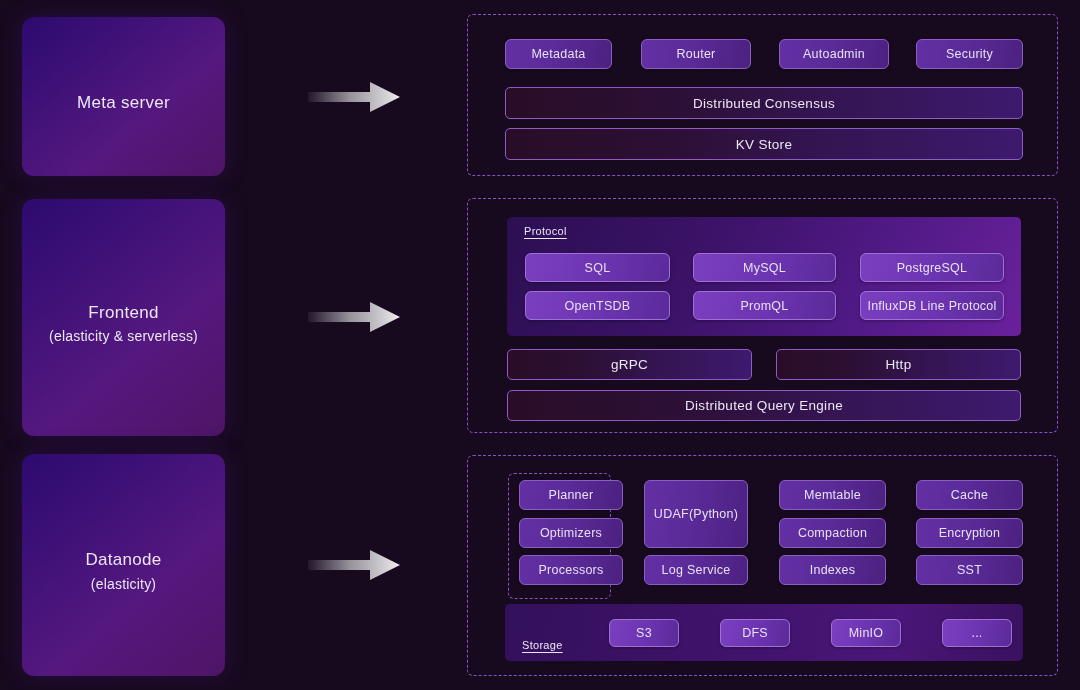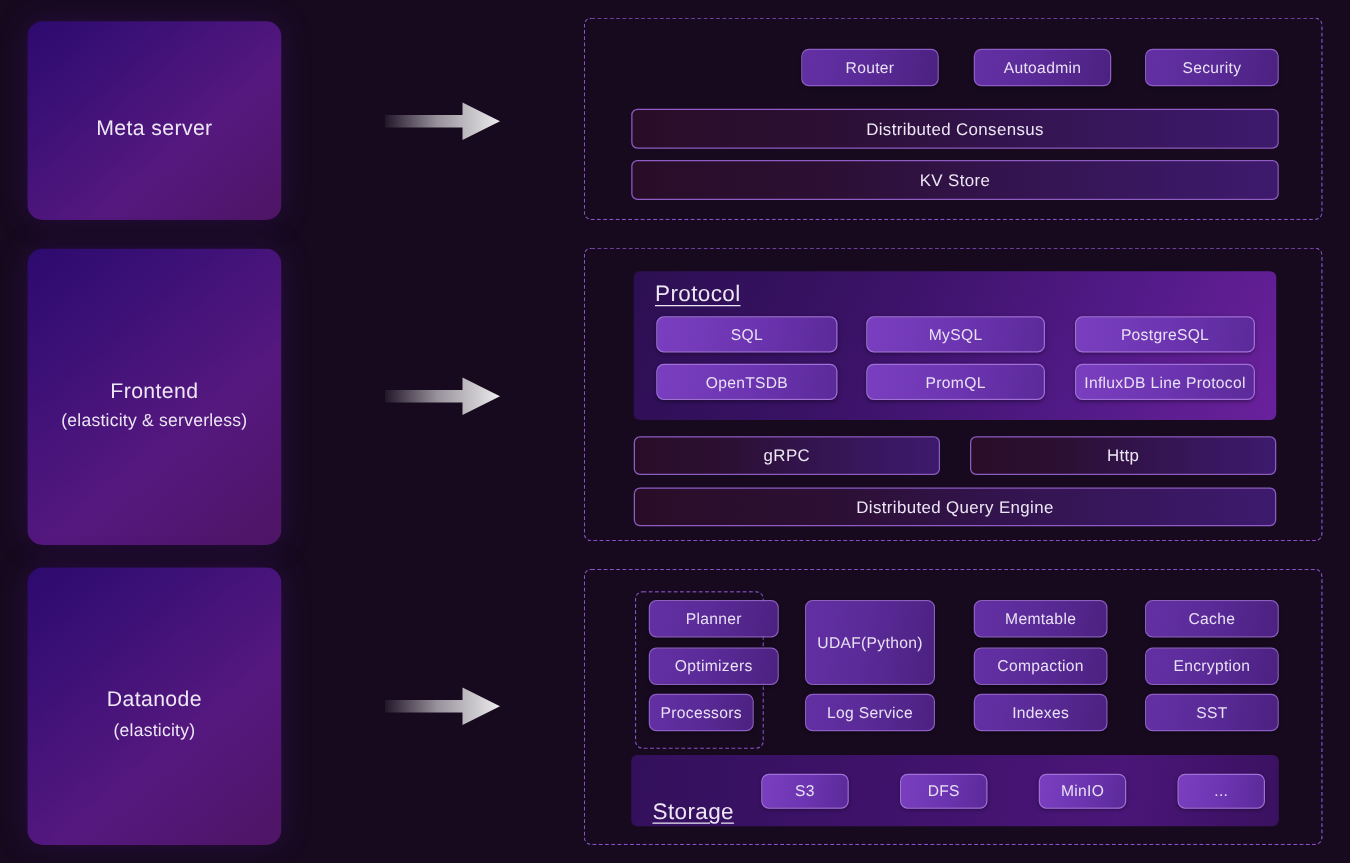--- a/index.html
+++ b/index.html
@@ -106,21 +106,21 @@
   .subpanel.protocol {
     background: linear-gradient(115deg, #2c0f52 0%, #3a1266 35%, #511a86 70%, #6a219c 100%);
   }
   .subpanel.storage {
     background: linear-gradient(100deg, #33105c 0%, #3d1268 35%, #4a1678 75%, #3a1160 100%);
   }
 
   .group-label {
     position: absolute;
     color: #ece6f5;
-    font-size: 18px;
+    font-size: 11px;
     letter-spacing: .3px;
     text-decoration: underline;
     text-underline-offset: 3px;
   }
 
   
   .inner-dashed {
     position: absolute;
     border: 1.3px dashed #8a52c9;
     border-radius: 6px;
@@ -180,20 +180,23 @@
           <stop offset="45%" stop-color="#ffffff" stop-opacity="0.55"></stop>
           <stop offset="100%" stop-color="#ffffff" stop-opacity="0.92"></stop>
         </linearGradient>
       </defs>
       <path d="M0,12 L62,12 L62,2 L92,17 L62,32 L62,22 L0,22 Z" fill="url(#ag3)"></path>
     </svg>
   </div>
 
   <div class="panel" style="left:467px; top:14px; width:591px; height:162px;">
 
+    <div class="chip" style="left:37px; top:24px; width:107px; height:30px;">
+      <span>Metadata</span>
+    </div>
     <div class="chip" style="left:173px; top:24px; width:110px; height:30px;">
       <span>Router</span>
     </div>
     <div class="chip" style="left:311px; top:24px; width:110px; height:30px;">
       <span>Autoadmin</span>
     </div>
     <div class="chip" style="left:448px; top:24px; width:107px; height:30px;">
       <span>Security</span>
     </div>
 
@@ -246,21 +249,21 @@
   <div class="panel" style="left:467px; top:455px; width:591px; height:221px;">
 
     <div class="inner-dashed" style="left:40px; top:17px; width:103px; height:126px;"></div>
 
     <div class="chip" style="left:51px; top:24px; width:104px; height:30px;">
       <span>Planner</span>
     </div>
     <div class="chip" style="left:51px; top:62px; width:104px; height:30px;">
       <span>Optimizers</span>
     </div>
-    <div class="chip" style="left:51px; top:99px; width:84px; height:30px;">
+    <div class="chip" style="left:51px; top:99px; width:104px; height:30px;">
       <span>Processors</span>
     </div>
 
     <div class="chip" style="left:176px; top:24px; width:104px; height:68px;">
       <span>UDAF(Python)</span>
     </div>
     <div class="chip" style="left:176px; top:99px; width:104px; height:30px;">
       <span>Log Service</span>
     </div>
 

